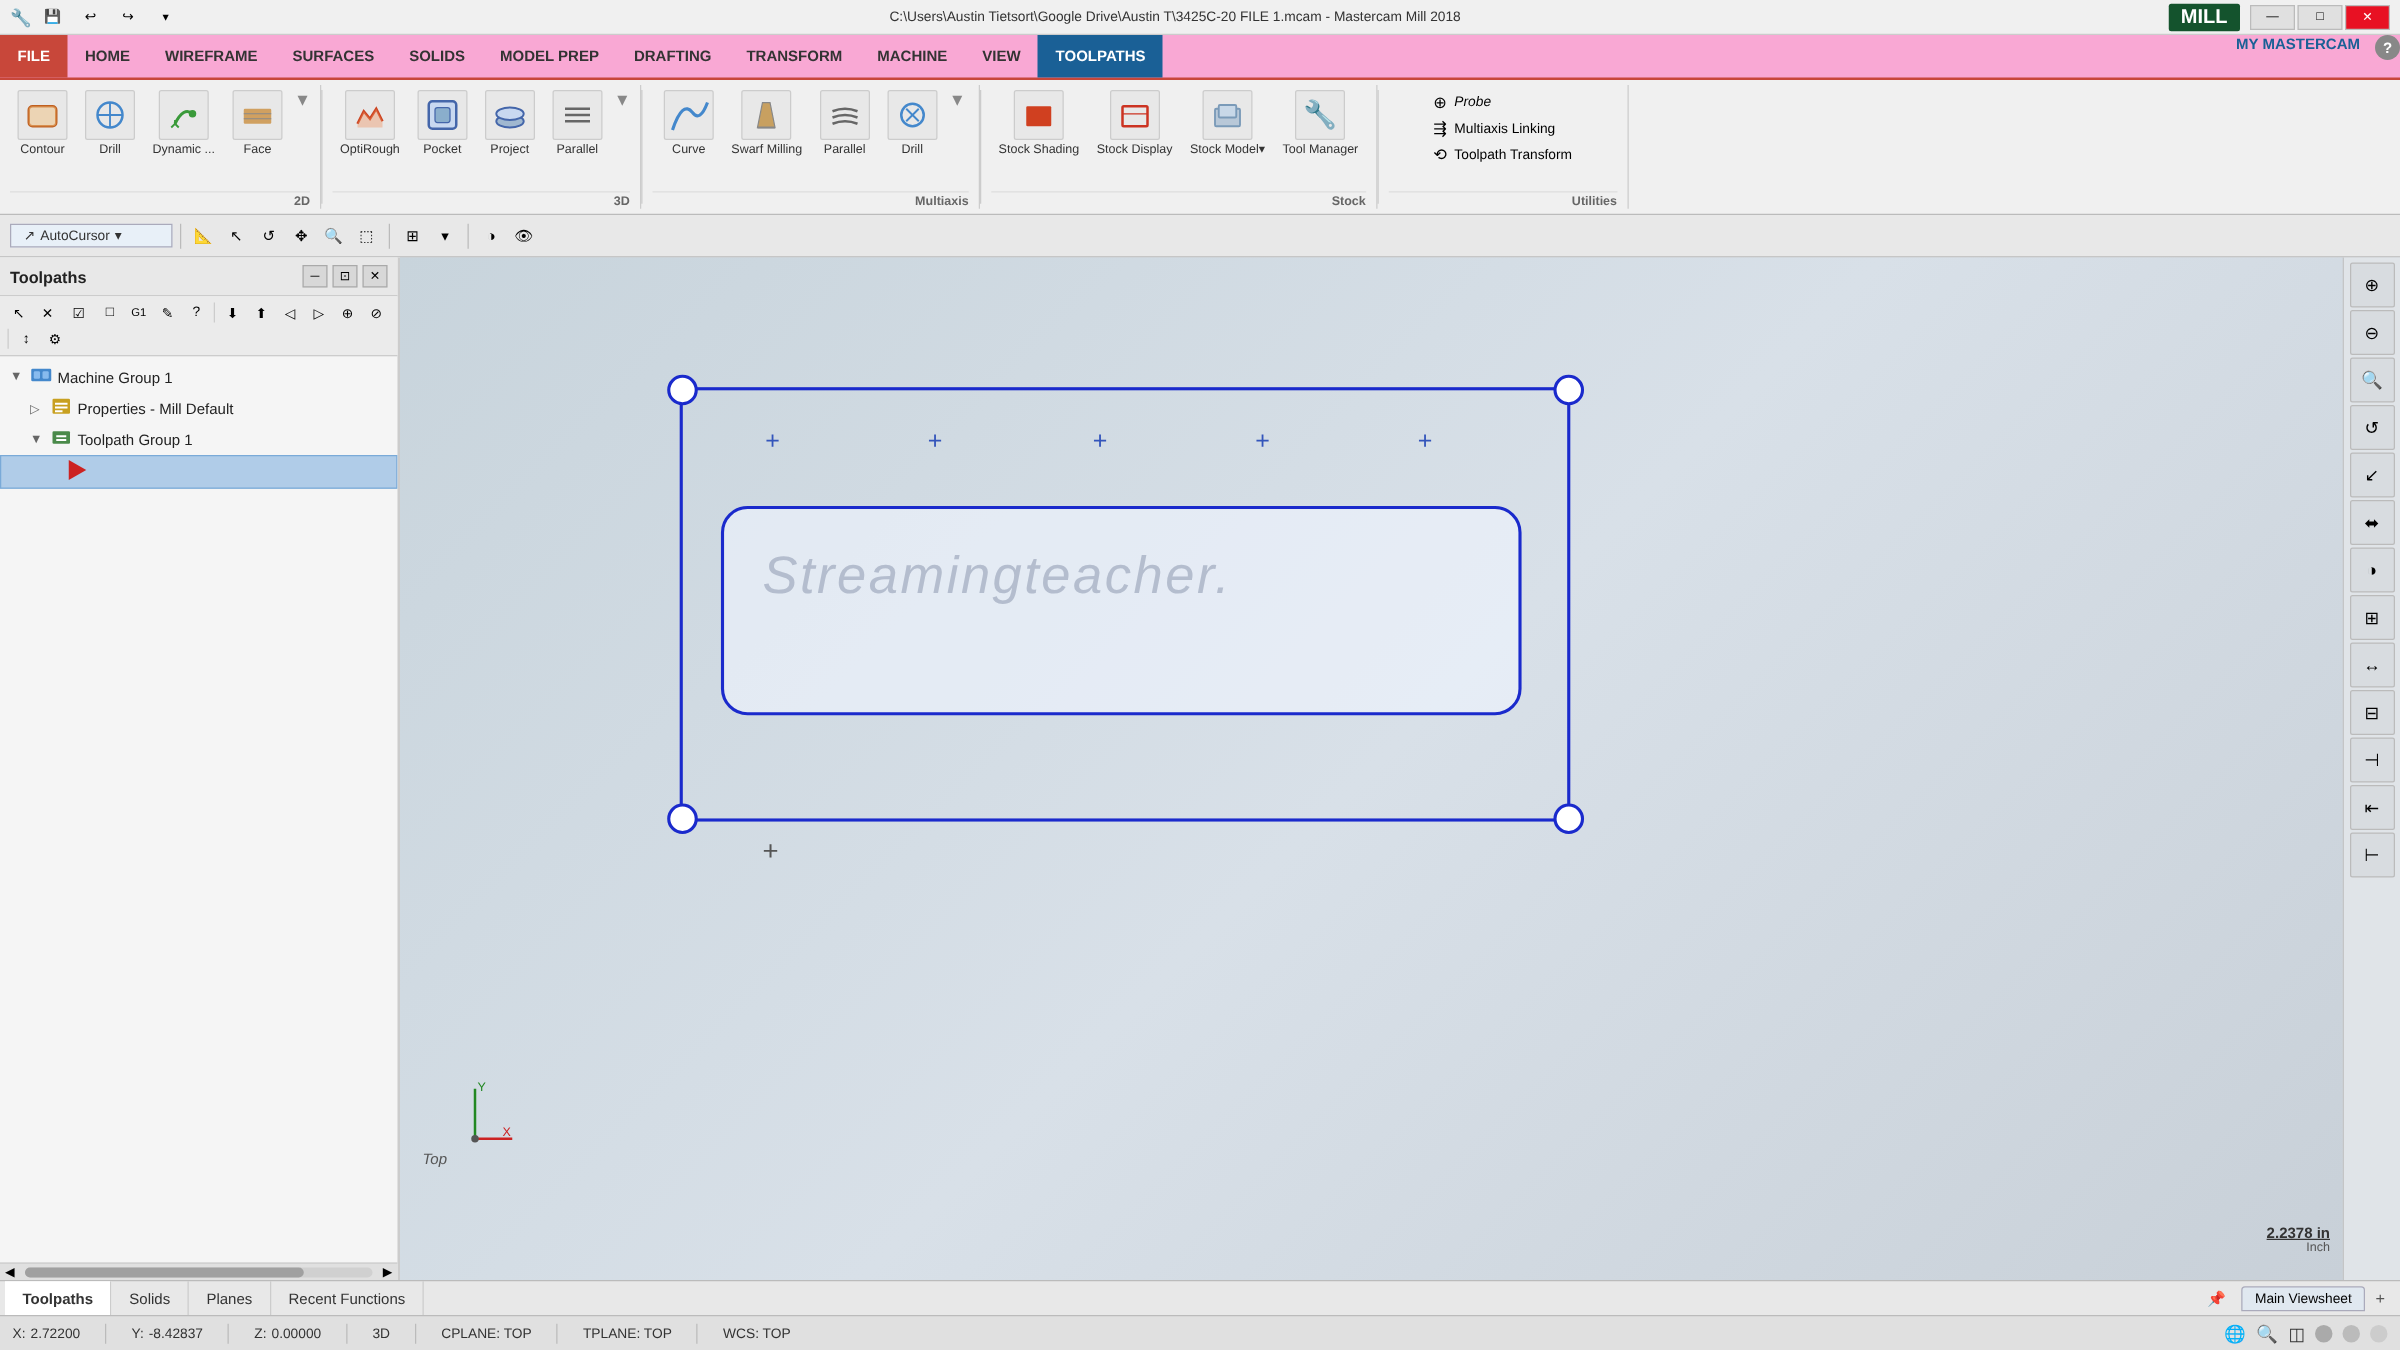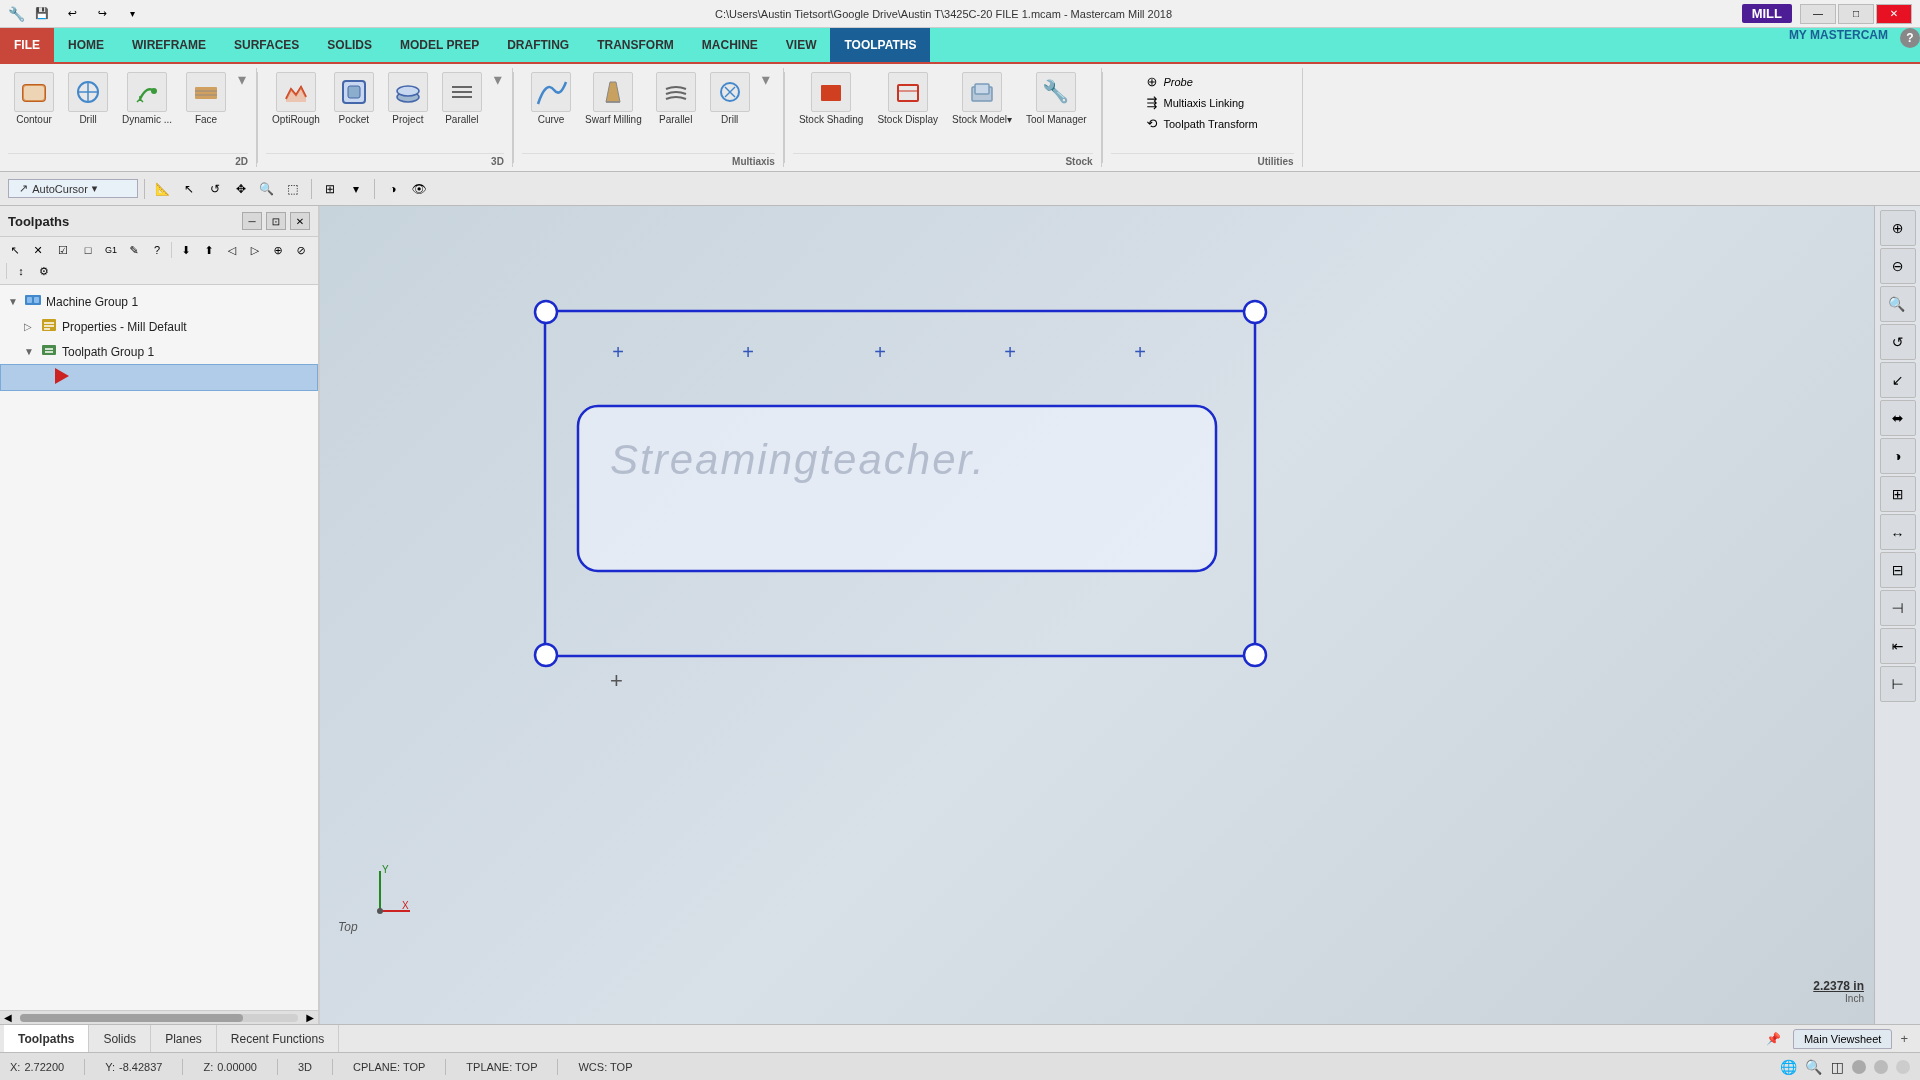--- a/index.html
+++ b/index.html
@@ -7,28 +7,28 @@
 
     
     #titlebar {
       width: 100%; height: 28px; background: #f0f0f0;
       display: flex; align-items: center; justify-content: space-between;
       border-bottom: 1px solid #ccc; padding: 0 8px;
     }
     #titlebar .title-left { display: flex; align-items: center; gap: 6px; }
     #titlebar .title-icons { display: flex; gap: 4px; align-items: center; }
     #titlebar .title-path { font-size: 11px; color: #333; flex: 1; text-align: center; }
-    #titlebar .mill-badge { background: #4c1d95; color: white; padding: 2px 10px; font-size: 13px; font-weight: bold; border-radius: 2px; }
+    #titlebar .mill-badge { background: #14532d; color: white; padding: 2px 10px; font-size: 16px; font-weight: bold; border-radius: 2px; }
     #titlebar .win-buttons { display: flex; gap: 2px; }
     #titlebar .win-btn { width: 36px; height: 20px; background: #e0e0e0; border: 1px solid #bbb; font-size: 10px; cursor: pointer; display: flex; align-items: center; justify-content: center; }
     #titlebar .win-btn.close { background: #e81123; color: white; }
 
     
     #menubar {
-      width: 100%; height: 36px; background: #5eead4;
+      width: 100%; height: 36px; background: #f9a8d4;
       display: flex; align-items: stretch; border-bottom: 2px solid #c8473a;
     }
     .menu-item {
       padding: 0 14px; display: flex; align-items: center; cursor: pointer;
       font-size: 12px; font-weight: 600; color: #333;
     }
     .menu-item.active { background: #c8473a; color: white; }
     .menu-item.highlighted { background: #1a6096; color: white; }
 
     

